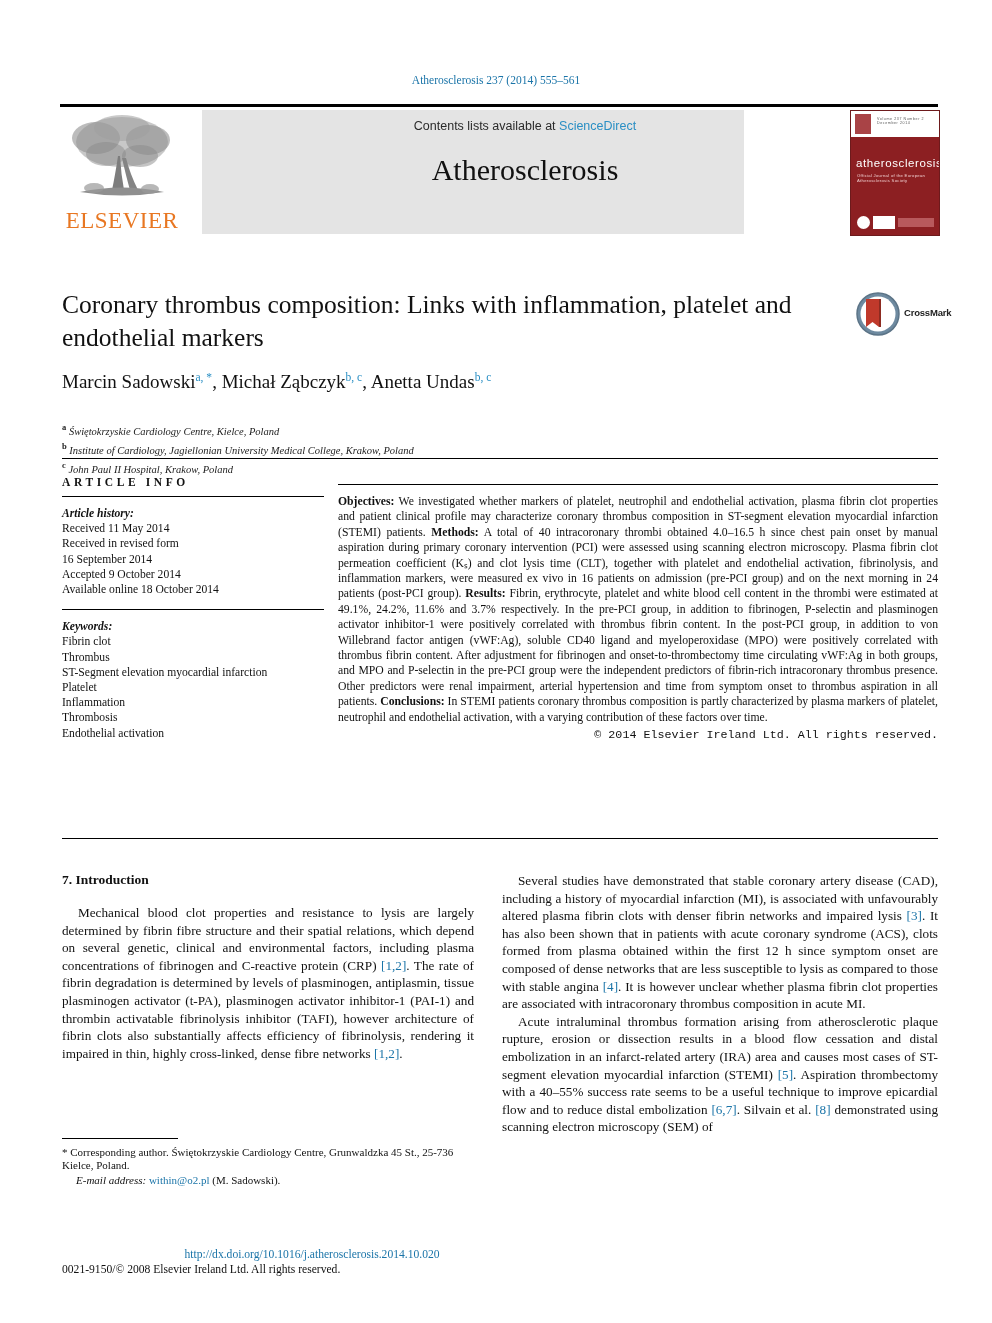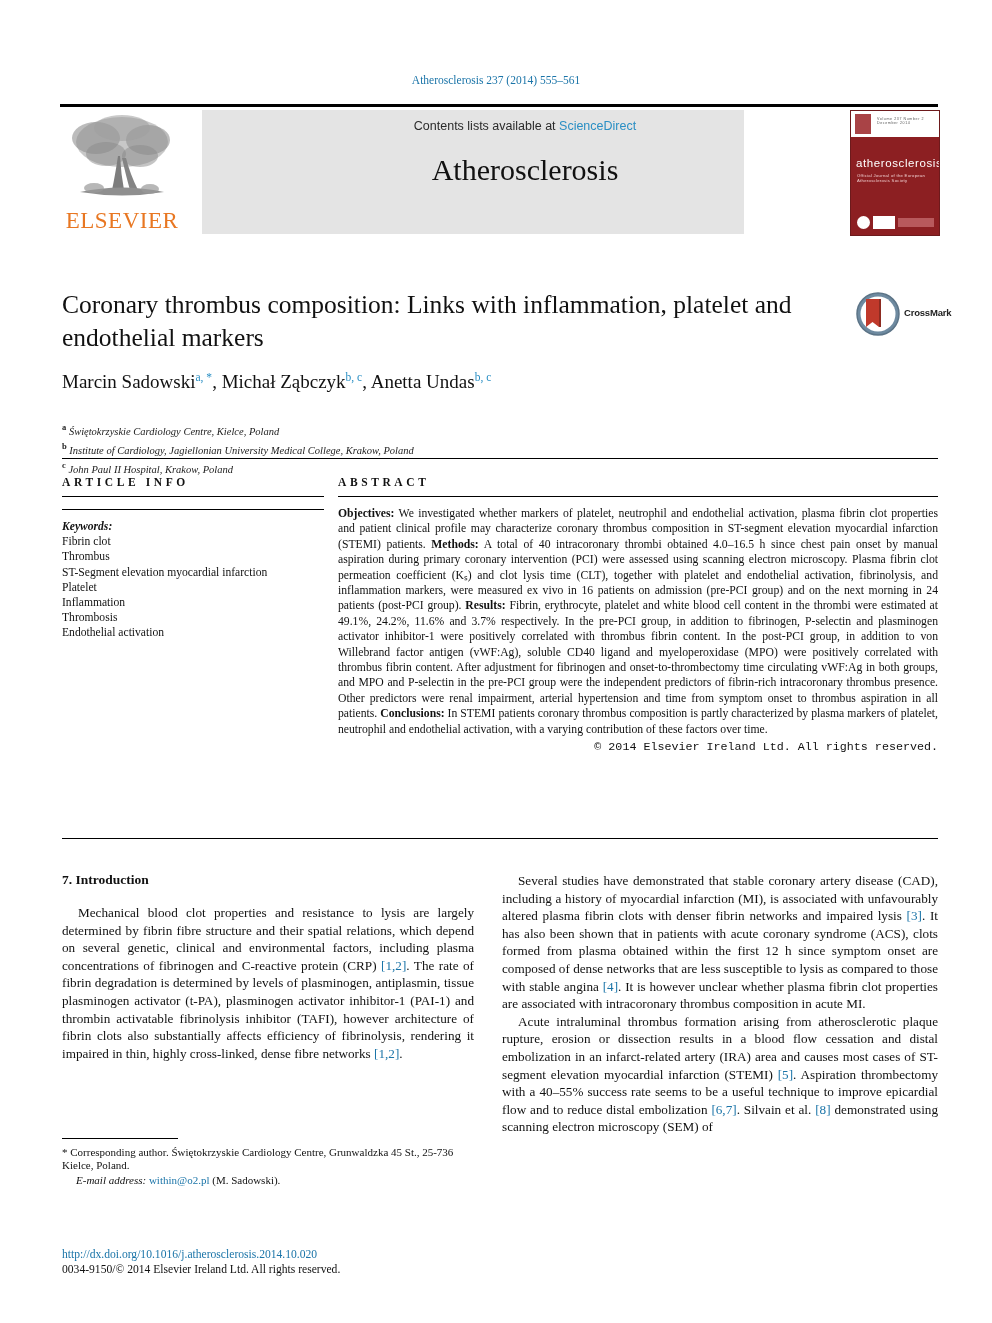--- a/index.html
+++ b/index.html
@@ -385,21 +385,21 @@
 
   .doi-block {
     position: absolute;
     top: 1247px;
     left: 62px;
     width: 500px;
     font-family: "Liberation Serif", serif;
     font-size: 11.6px;
     line-height: 15px;
   }
-  .doi-link { color: #1a74a8; }
+  .doi-link { color: #1a74a8; text-align: center; }
   .issn-line { color: #111; }
 </style>
 </head>
 <body>
 
 <div class="page">
 
   <div class="running-head">Atherosclerosis 237 (2014) 555–561</div>
 
   <div class="masthead">
@@ -467,35 +467,42 @@
       <circle cx="22" cy="22" r="21" fill="none" stroke="#5c7487" stroke-width="1.5"></circle>
     </svg>
     <div class="crossmark-label">CrossMark</div>
   </div>
 
   <div class="sec-rule-top"></div>
 
   <div class="info-col">
     <div class="col-head">ARTICLE INFO</div>
     <div class="col-rule"></div>
+    <div class="info-body">
+      <div class="lbl">Article history:</div>
+      <div>Received 11 May 2014</div>
+      <div>Received in revised form</div>
+      <div>16 September 2014</div>
+      <div>Accepted 9 October 2014</div>
+      <div>Available online 18 October 2014</div>
+    </div>
     <div class="kw-rule"></div>
     <div class="info-body">
       <div class="lbl">Keywords:</div>
       <div>Fibrin clot</div>
       <div>Thrombus</div>
       <div>ST-Segment elevation myocardial infarction</div>
       <div>Platelet</div>
       <div>Inflammation</div>
       <div>Thrombosis</div>
       <div>Endothelial activation</div>
     </div>
   </div>
 
   <div class="abs-col">
-    <div class="col-head">ABSTRACT</div>
     <div class="col-rule"></div>
     <div class="abs-body"><b>Objectives:</b><span> We investigated whether markers of platelet, neutrophil and endothelial activation, plasma fibrin clot properties and patient clinical profile may characterize coronary thrombus composition in ST-segment elevation myocardial infarction (STEMI) patients. </span><b>Methods:</b><span> A total of 40 intracoronary thrombi obtained 4.0–16.5 h since chest pain onset by manual aspiration during primary coronary intervention (PCI) were assessed using scanning electron microscopy. Plasma fibrin clot permeation coefficient (Kₛ) and clot lysis time (CLT), together with platelet and endothelial activation, fibrinolysis, and inflammation markers, were measured ex vivo in 16 patients on admission (pre-PCI group) and on the next morning in 24 patients (post-PCI group). </span><b>Results:</b><span> Fibrin, erythrocyte, platelet and white blood cell content in the thrombi were estimated at 49.1%, 24.2%, 11.6% and 3.7% respectively. In the pre-PCI group, in addition to fibrinogen, P-selectin and plasminogen activator inhibitor-1 were positively correlated with thrombus fibrin content. In the post-PCI group, in addition to von Willebrand factor antigen (vWF:Ag), soluble CD40 ligand and myeloperoxidase (MPO) were positively correlated with thrombus fibrin content. After adjustment for fibrinogen and onset-to-thrombectomy time circulating vWF:Ag in both groups, and MPO and P-selectin in the pre-PCI group were the independent predictors of fibrin-rich intracoronary thrombus presence. Other predictors were renal impairment, arterial hypertension and time from symptom onset to thrombus aspiration in all patients. </span><b>Conclusions:</b><span> In STEMI patients coronary thrombus composition is partly characterized by plasma markers of platelet, neutrophil and endothelial activation, with a varying contribution of these factors over time.</span></div>
     <div class="copyright">© 2014 Elsevier Ireland Ltd. All rights reserved.</div>
   </div>
 
   <div class="sec-rule-bottom"></div>
 
   <div class="body-left">
     <h2 class="sec-title">7. Introduction</h2>
     <p class="para"><span>Mechanical blood clot properties and resistance to lysis are largely determined by fibrin fibre structure and their spatial relations, which depend on several genetic, clinical and environmental factors, including plasma concentrations of fibrinogen and C-reactive protein (CRP) </span><span class="ref">[1,2]</span><span>. The rate of fibrin degradation is determined by levels of plasminogen, antiplasmin, tissue plasminogen activator (t-PA), plasminogen activator inhibitor-1 (PAI-1) and thrombin activatable fibrinolysis inhibitor (TAFI), however architecture of fibrin clots also substantially affects efficiency of fibrinolysis, rendering it impaired in thin, highly cross-linked, dense fibre networks </span><span class="ref">[1,2]</span><span>.</span></p>
@@ -507,16 +514,16 @@
   </div>
 
   <div class="foot-rule"></div>
   <div class="footnote">
     <span class="star">*</span><span> Corresponding author. Świętokrzyskie Cardiology Centre, Grunwaldzka 45 St., 25-736 Kielce, Poland.</span>
     <div class="email-line"><i>E-mail address:</i> <span class="email-link">within@o2.pl</span><span> (M. Sadowski).</span></div>
   </div>
 
   <div class="doi-block">
     <div class="doi-link">http://dx.doi.org/10.1016/j.atherosclerosis.2014.10.020</div>
-    <div class="issn-line">0034-9150/© 2014 Elsevier Ireland Ltd. All rights reserved.</div>
+    <div class="issn-line">0021-9150/© 2008 Elsevier Ireland Ltd. All rights reserved.</div>
   </div>
 
 </div>
 
 </body></html>

